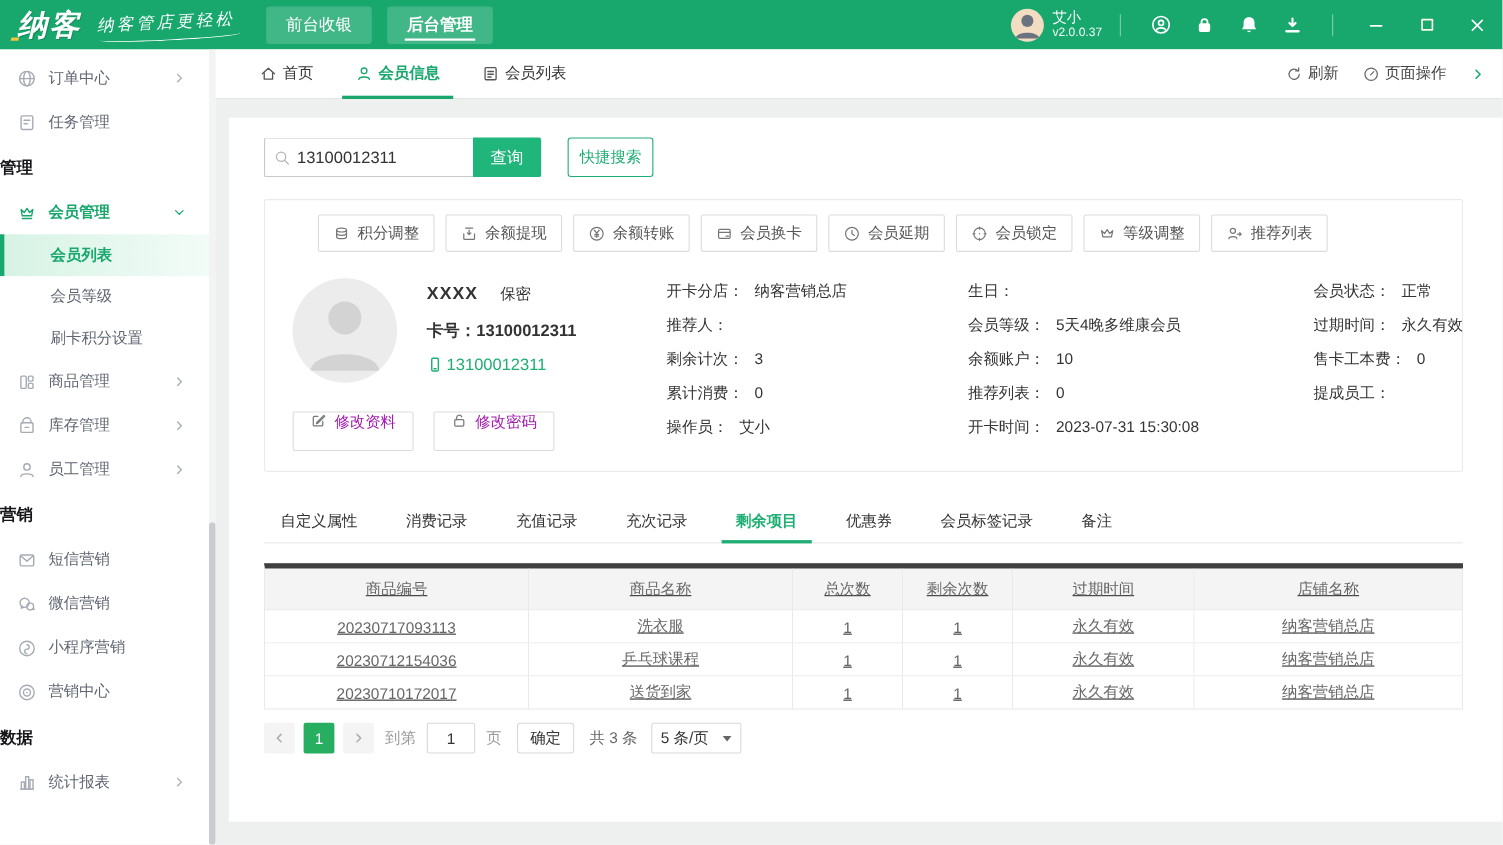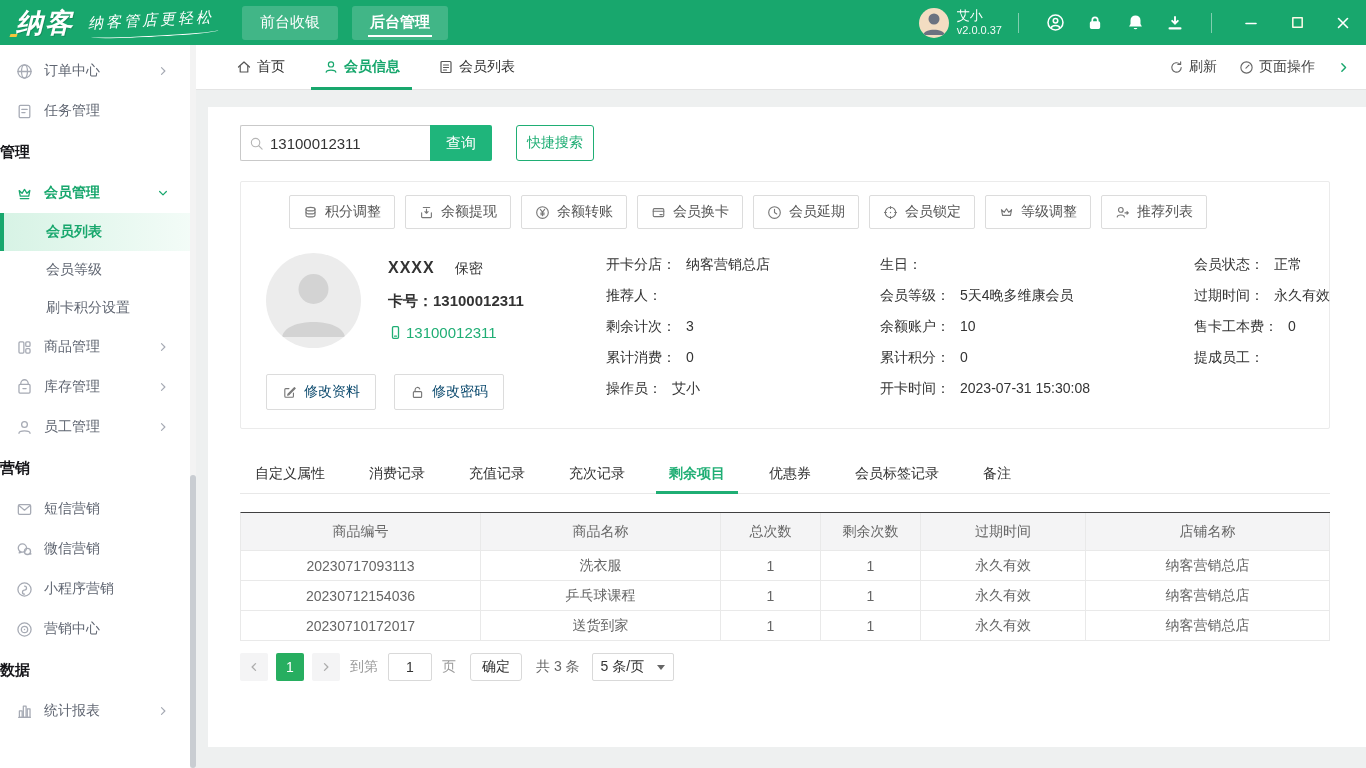--- a/index.html
+++ b/index.html
@@ -72,38 +72,38 @@
   .p-left { width:324px; flex:none; padding-left:12px; position:relative; }
   .avatar-big { width:95px; height:95px; border-radius:50%; background:#ececec; overflow:hidden; float:left; }
   .p-id { margin-left:122px; }
   .name-row { display:flex; align-items:baseline; gap:20px; margin-top:6px; }
   .m-name { font-size:16px; font-weight:bold; letter-spacing:1px; }
   .m-gender { font-size:14px; color:#333; }
   .card-row { margin-top:14px; font-size:15px; font-weight:bold; }
   .phone-row { margin-top:13px; color:#1fae74; font-size:15px; display:flex; align-items:center; gap:3px; }
   .phone-row .ic { width:15px; height:15px; stroke-width:1.4; }
   .edit-row { clear:both; padding-top:26px; display:flex; gap:18px; }
-  .edit-btn { height:36px; display:flex; align-items:center; gap:7px; padding:0 15px; border:1px solid #dcdcdc; border-radius:2px; background:#fff; color:#0c4a6e; font-size:14px; cursor:pointer; }
+  .edit-btn { height:36px; display:flex; gap:7px; padding:0 15px; border:1px solid #dcdcdc; border-radius:2px; background:#fff; color:#a21caf; font-size:14px; cursor:pointer; }
   .edit-btn .ic { width:15px; height:15px; color:#777; }
   .p-div { width:1px; background:#e7e7e7; margin:4px 0; }
   .p-info { display:flex; padding-left:28px; gap:24px; }
   .info-col { display:flex; flex-direction:column; gap:9px; }
   .info-col.c1 { width:250px; } .info-col.c2 { width:290px; } .info-col.c3 { width:250px; }
   .info-row { height:22px; line-height:22px; display:flex; font-size:14px; color:#333; white-space:nowrap; }
   .info-label { flex:none; }
   .info-value { margin-left:10px; }
 
   
   .detail-tabs { margin-top:26px; border-bottom:1px solid #e8e8e8; display:flex; padding-left:2px; }
   .d-tab { height:38px; display:flex; align-items:center; padding:0 13px; margin-right:18px; color:#333; font-size:14px; cursor:pointer; position:relative; }
   .d-tab.active { color:#1fae74; font-weight:bold; }
   .d-tab.active::after { content:""; position:absolute; left:0; right:0; bottom:-1px; height:3px; background:#1fae74; }
 
   
-  .grid-table { margin-top:18px; border-top:1px solid #404040; border-left:1px solid #e9e9e9; }
+  .grid-table { margin-top:18px; border-top:5px solid #404040; border-left:1px solid #e9e9e9;text-decoration:underline; }
   .g-row { display:grid; grid-template-columns:240px 240px 100px 100px 165px 1fr; }
   .g-cell { border-right:1px solid #e9e9e9; border-bottom:1px solid #e9e9e9; display:flex; align-items:center; justify-content:center; color:#666; font-size:14px; }
   .g-head .g-cell { height:38px; background:#f4f4f5; }
   .g-body .g-cell { height:30px; background:#fff; }
 
   
   .pager { margin-top:12px; display:flex; align-items:center; gap:8px; }
   .pg-btn { width:28px; height:28px; background:#f4f4f5; border-radius:2px; display:flex; align-items:center; justify-content:center; color:#adadad; cursor:pointer; }
   .pg-btn svg { width:12px; height:12px; stroke-width:1.8; }
   .pg-num { width:28px; height:28px; background:#27ae60; border-radius:2px; display:flex; align-items:center; justify-content:center; color:#fff; font-size:14px; cursor:pointer; }
@@ -513,21 +513,21 @@
               </div>
             <div class="info-row">
                 <span class="info-label">会员等级：</span>
                 <span class="info-value">5天4晚多维康会员</span>
               </div>
             <div class="info-row">
                 <span class="info-label">余额账户：</span>
                 <span class="info-value">10</span>
               </div>
             <div class="info-row">
-                <span class="info-label">累计积分：</span>
+                <span class="info-label">推荐列表：</span>
                 <span class="info-value">0</span>
               </div>
             <div class="info-row">
                 <span class="info-label">开卡时间：</span>
                 <span class="info-value">2023-07-31 15:30:08</span>
               </div>
           </div>
           <div class="info-col c3">
             <div class="info-row">
                 <span class="info-label">会员状态：</span>

